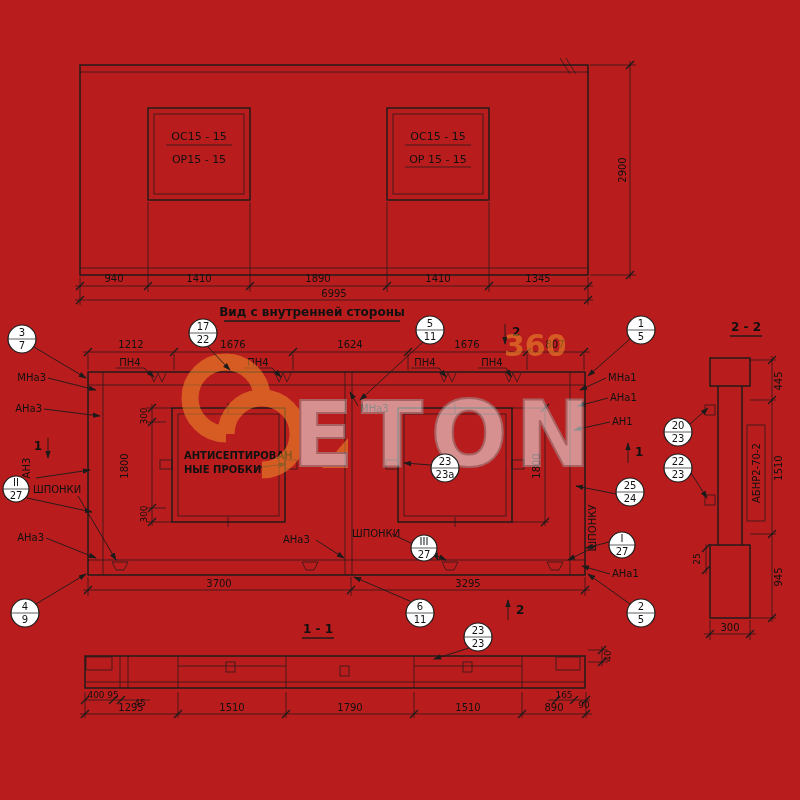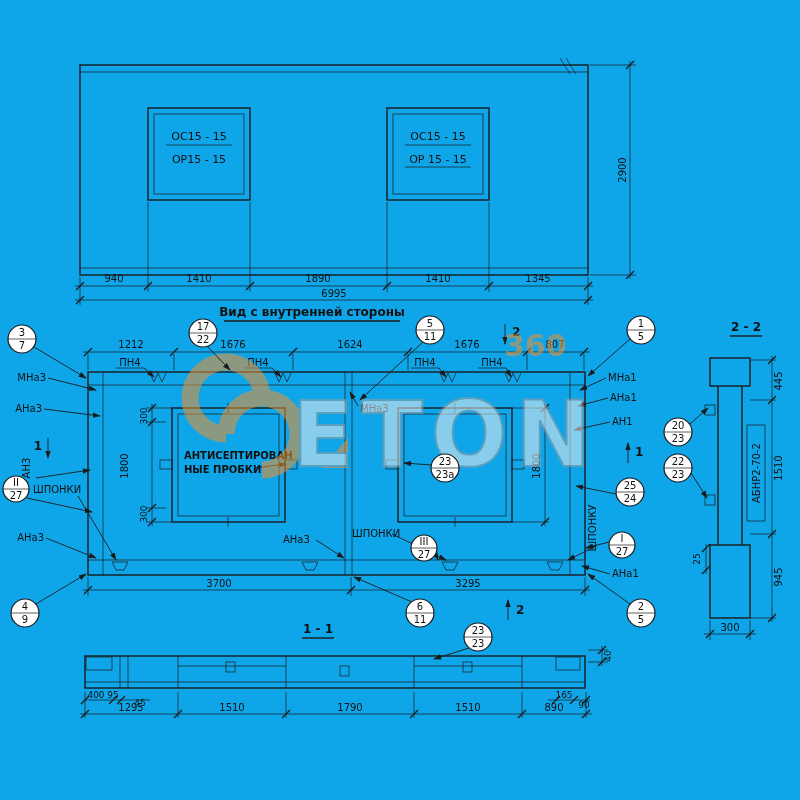--- a/index.html
+++ b/index.html
@@ -1,16 +1,16 @@
 <!DOCTYPE html>
 <html><head>
 <meta charset="utf-8">
 <style>
   html,body{margin:0;padding:0;background:#ffffff}
-  .page{width:800px;height:800px;position:relative;background:#0ea5e9;overflow:hidden}
+  .page{width:800px;height:800px;position:relative;background:#b91c1c;overflow:hidden}
   svg{display:block}
   .s1{stroke:#1b1b1b;stroke-width:1.4;fill:none}
   .s0{stroke:#1b1b1b;stroke-width:0.7;fill:none}
   .ld{stroke:#1b1b1b;stroke-width:0.9;fill:none;marker-end:url(#ar)}
   .tick{stroke:#1b1b1b;stroke-width:1.2}
   .co{fill:#fff;stroke:#1b1b1b;stroke-width:1.2}
   text{font-family:"DejaVu Sans","Liberation Sans",sans-serif;fill:#111}
   .t11{font-size:11px}
   .t10{font-size:10px}
   .t9{font-size:9px}

